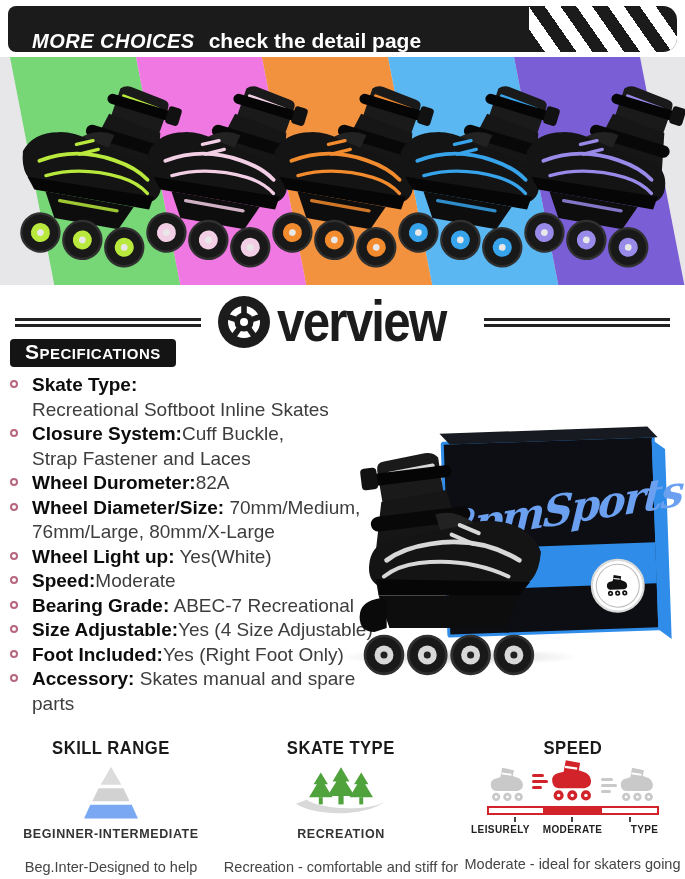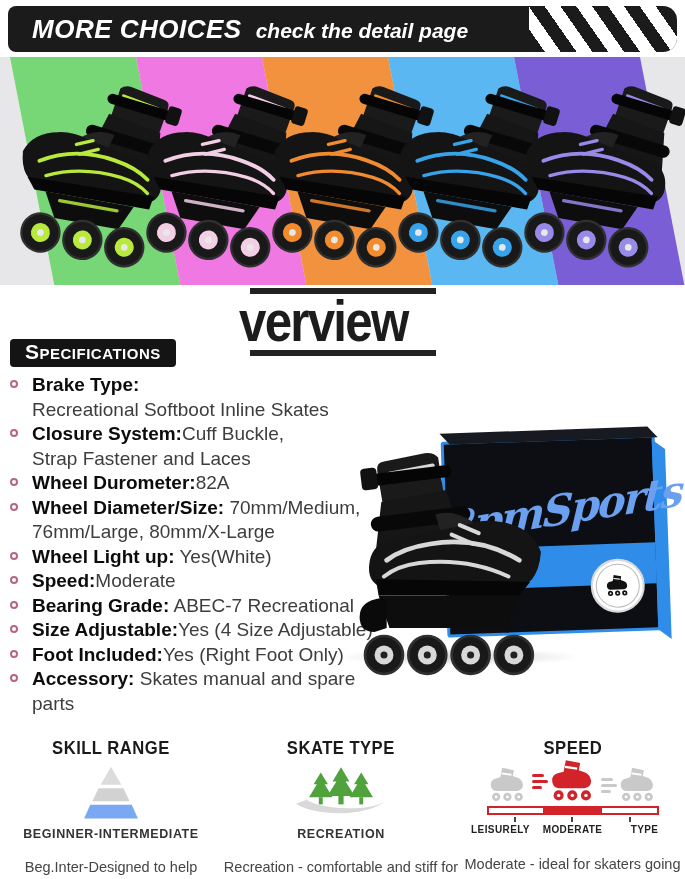--- a/index.html
+++ b/index.html
@@ -3,36 +3,36 @@
 <meta charset="utf-8">
 <style>
   html,body{margin:0;padding:0;background:#fff;}
   .page{position:relative;width:685px;height:879px;background:#fff;overflow:hidden;
         font-family:"Liberation Sans","DejaVu Sans",sans-serif;}
 
   
   .banner{position:absolute;left:8px;top:6px;width:669px;height:46px;background:#1b1b1b;
           border-radius:8px 14px 14px 8px;display:flex;align-items:baseline;
           padding-left:24px;box-sizing:border-box;overflow:hidden;}
-  .banner .bt{font-style:italic;font-weight:900;font-size:26px;color:#fff;letter-spacing:.5px;
-              line-height:46px;}
-  .banner .bs{font-style:italic;font-weight:800;font-size:21px;color:#fff;margin-left:14px;}
+  .banner .bt{font-style:italic;font-weight:900;font-size:20px;color:#fff;letter-spacing:.5px;
+              line-height:46px;margin-top:12px;}
+  .banner .bs{font-weight:800;font-size:21px;color:#fff;margin-left:14px;}
   .stripes{position:absolute;right:0;top:0;width:148px;height:100%;
            background:repeating-linear-gradient(55deg,rgba(0,0,0,0) 0 13px,#fff 13px 26px);}
 
   
   .strip{position:absolute;left:0;top:57px;width:685px;height:228px;background:#e7e7e9;overflow:hidden;}
   .panels{position:absolute;left:10px;top:0;height:100%;display:flex;transform:skewX(11deg);
           transform-origin:0 0;}
   .panel{width:126px;height:100%;}
   .strip-skate{position:absolute;width:168px;height:196px;top:18px;transform:rotate(10deg);}
 
   
   .overview{position:absolute;left:0;top:292px;width:685px;height:60px;display:flex;
-            align-items:center;justify-content:center;flex-direction:column;}
+            align-items:center;justify-content:center;}
   .dline{width:186px;height:9px;border-top:3px solid #222;border-bottom:3px solid #222;
          box-sizing:border-box;}
   .wheel{width:54px;height:54px;margin:0 6px 0 16px;}
   .ovtext{font-weight:900;font-size:56px;color:#1c1c1c;letter-spacing:-2px;margin-right:16px;
           transform:scaleX(.88) scaleY(1.02);transform-origin:left center;line-height:56px;}
 
   
   .spec-badge{position:absolute;left:10px;top:339px;background:#141414;color:#fff;
               border-radius:4px;padding:1px 15px 3px;font-weight:bold;font-size:21px;
               font-variant:small-caps;letter-spacing:.5px;}
@@ -234,21 +234,21 @@
     <span class="ovtext">verview</span>
     <span class="dline"></span>
   </div>
 
   <div class="spec-badge">
     <span>Specifications</span>
   </div>
   <ul class="spec-list">
     <li class="spec-item">
       <span class="ring"></span>
-      <span class="sl">Brake Type:</span><span class="sv"></span><br class="sbr"><span class="sv2">Recreational Softboot Inline Skates</span>
+      <span class="sl">Skate Type:</span><span class="sv"></span><br class="sbr"><span class="sv2">Recreational Softboot Inline Skates</span>
     </li>
   <li class="spec-item">
       <span class="ring"></span>
       <span class="sl">Closure System:</span><span class="sv">Cuff Buckle,</span><br class="sbr"><span class="sv2">Strap Fastener and Laces</span>
     </li>
       <li class="spec-item">
       <span class="ring"></span>
       <span class="sl">Wheel Durometer:</span><span class="sv">82A</span>
     </li>
       <li class="spec-item">

